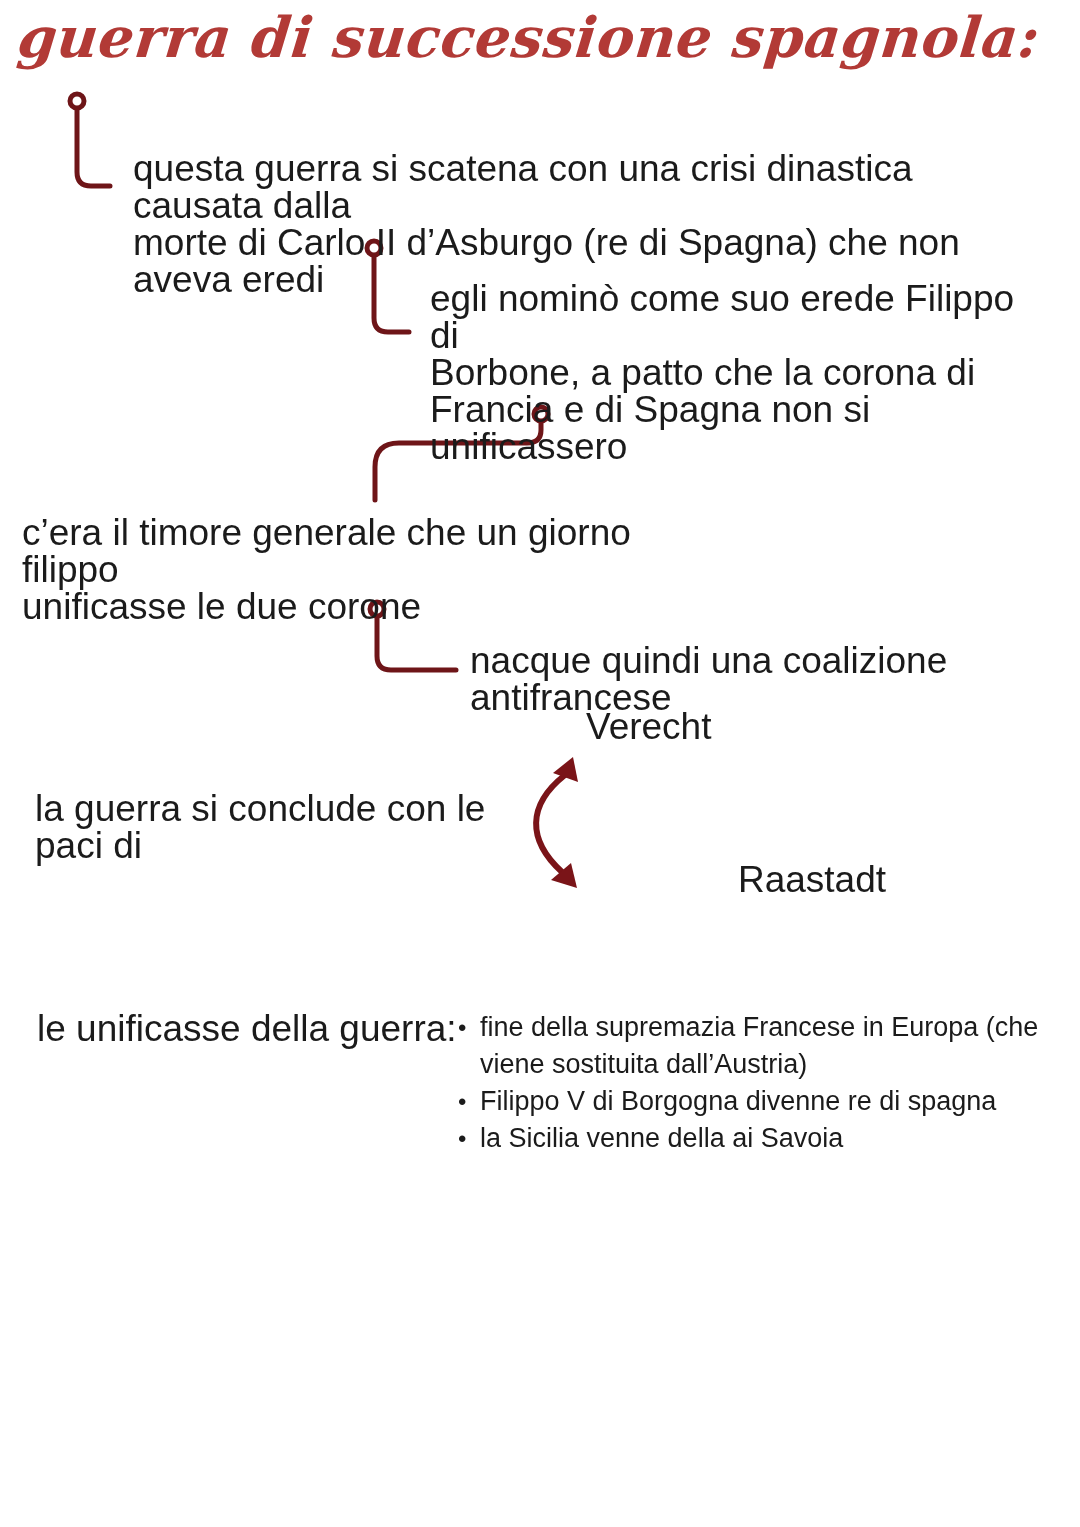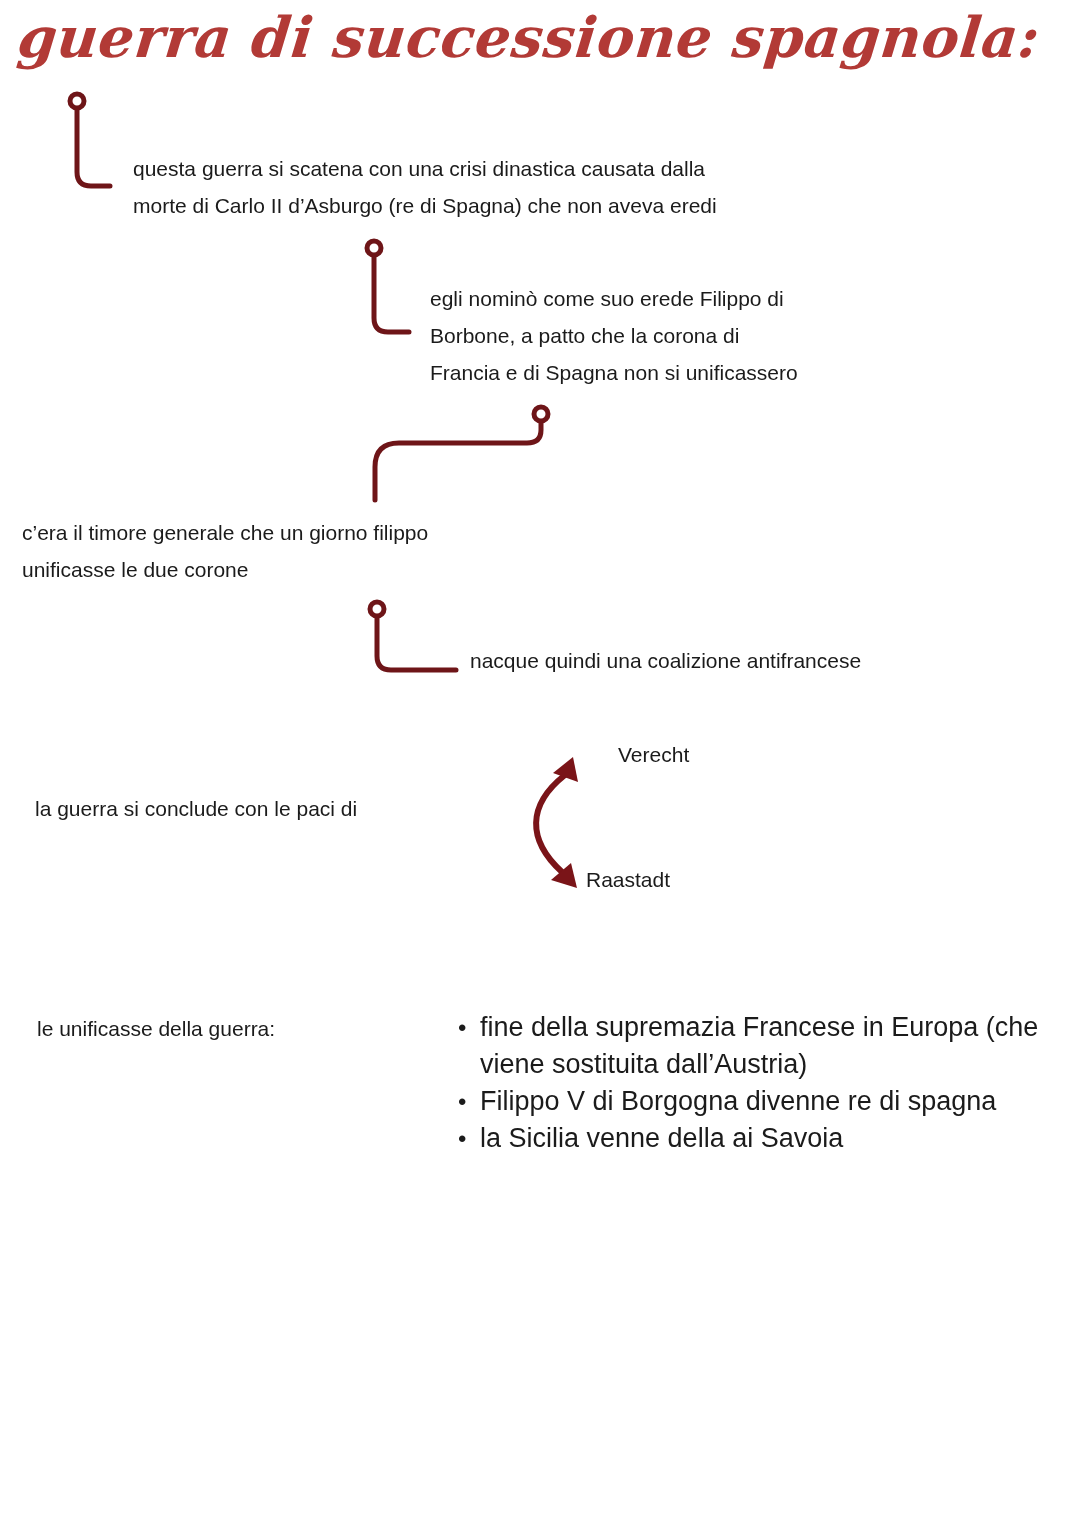--- a/index.html
+++ b/index.html
@@ -33,33 +33,33 @@
     letter-spacing: 0.5px;
     color: #b23a36;
     white-space: nowrap;
     transform: skewX(-6deg);
   }
 
   
   .txt {
     position: absolute;
     font-family: "Liberation Sans", sans-serif;
-    font-size: 21px;
+    font-size: 37px;
     line-height: 37px;
     color: #1b1b1b;
     white-space: pre-line;
   }
 
   .t-block1  { left: 133px; top: 150px;  width: 880px; }
   .t-block2  { left: 430px; top: 280px;  width: 600px; }
   .t-block3  { left: 22px;  top: 514px;  width: 680px; }
   .t-block4  { left: 470px; top: 642px;  width: 600px; }
-  .t-verecht { left: 586px; top: 736px;  width: 300px; margin-left: 32px; }
+  .t-verecht { left: 586px; top: 708px;  width: 300px; }
   .t-paci    { left: 35px;  top: 790px;  width: 520px; }
-  .t-raastadt{ left: 586px; top: 861px;  width: 300px; }
+  .t-raastadt{ left: 586px; top: 861px;  width: 300px; text-align: right; }
   .t-conseg  { left: 37px;  top: 1010px; width: 420px; }
 
   
   .bullets {
     position: absolute;
     left: 452px;
     top: 1009px;
     width: 600px;
     margin: 0;
     padding: 0 16px 0 28px;

